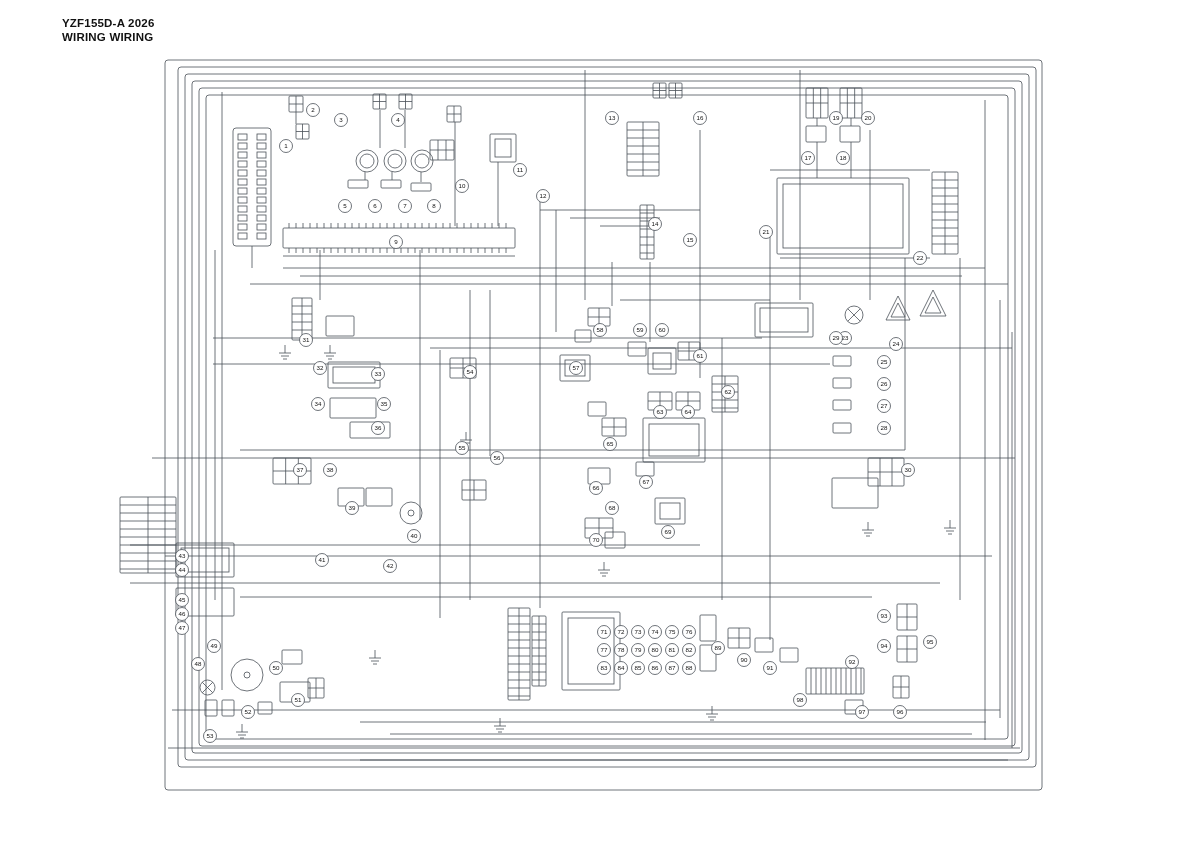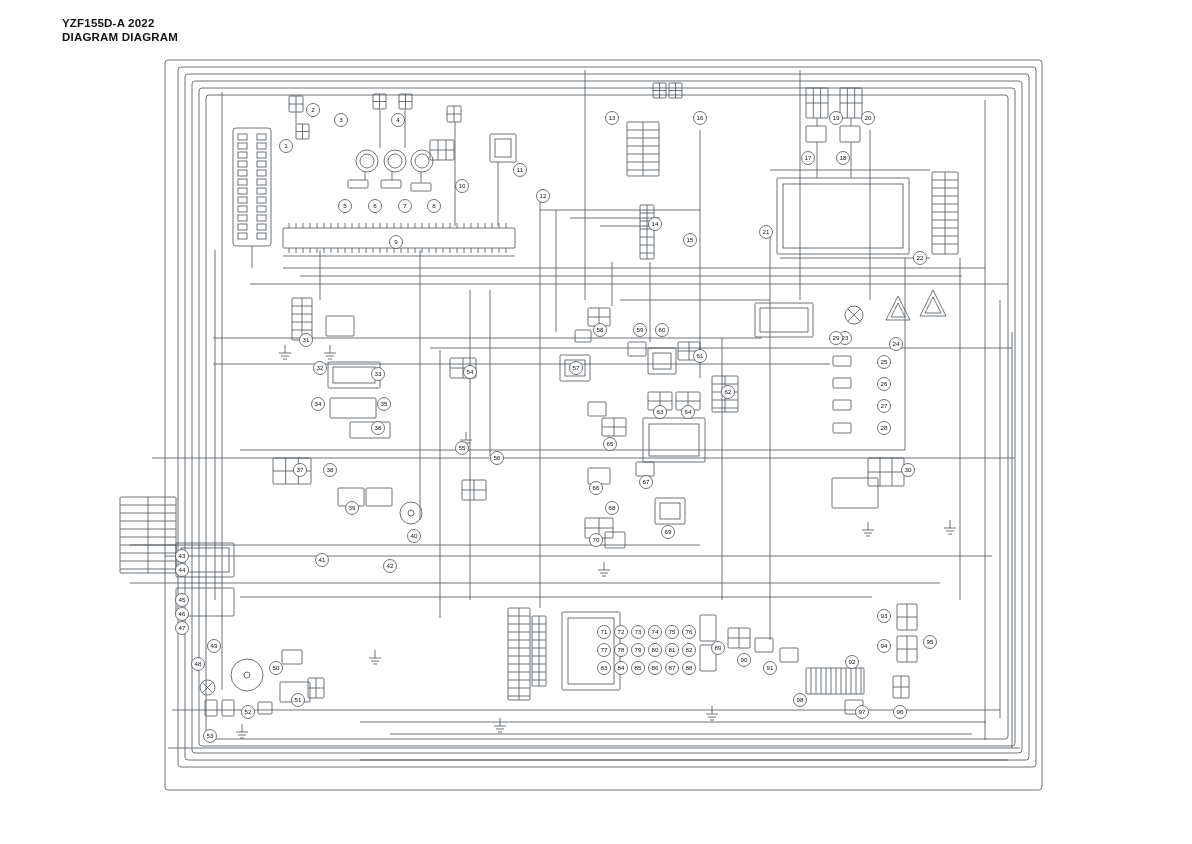--- a/index.html
+++ b/index.html
@@ -7,22 +7,22 @@
   .page{position:relative;width:1192px;height:844px;background:#fff;}
   .title-block{position:absolute;left:62px;top:16px;color:#111;line-height:1.25;}
   .title-line{font-size:11.5px;font-weight:bold;letter-spacing:.2px;}
   svg{position:absolute;left:0;top:0;}
 </style>
 </head>
 <body>
 
 <div class="page">
   <div class="title-block">
-    <div class="title-line">YZF155D-A 2022</div>
-    <div class="title-line">DIAGRAM DIAGRAM</div>
+    <div class="title-line">YZF155D-A 2026</div>
+    <div class="title-line">WIRING WIRING</div>
   </div>
   <svg id="cv" width="1192" height="844" viewBox="0 0 1192 844">
       <rect x="165" y="60" width="877" height="730" rx="3" fill="none" stroke="#4a5158" stroke-width="0.8"></rect>
       <rect x="178" y="67" width="858" height="700" rx="3" fill="none" stroke="#4a5158" stroke-width="0.8"></rect>
       <rect x="185" y="74" width="844" height="686" rx="3" fill="none" stroke="#4a5158" stroke-width="0.8"></rect>
       <rect x="192" y="81" width="830" height="672" rx="3" fill="none" stroke="#4a5158" stroke-width="0.8"></rect>
       <rect x="199" y="88" width="816" height="658" rx="3" fill="none" stroke="#4a5158" stroke-width="0.8"></rect>
       <rect x="206" y="95" width="802" height="644" rx="3" fill="none" stroke="#4a5158" stroke-width="0.8"></rect>
       <line x1="283" y1="268" x2="985" y2="268" stroke="#4a5158" stroke-width="0.8"></line>
       <line x1="300" y1="276" x2="962" y2="276" stroke="#4a5158" stroke-width="0.8"></line>

